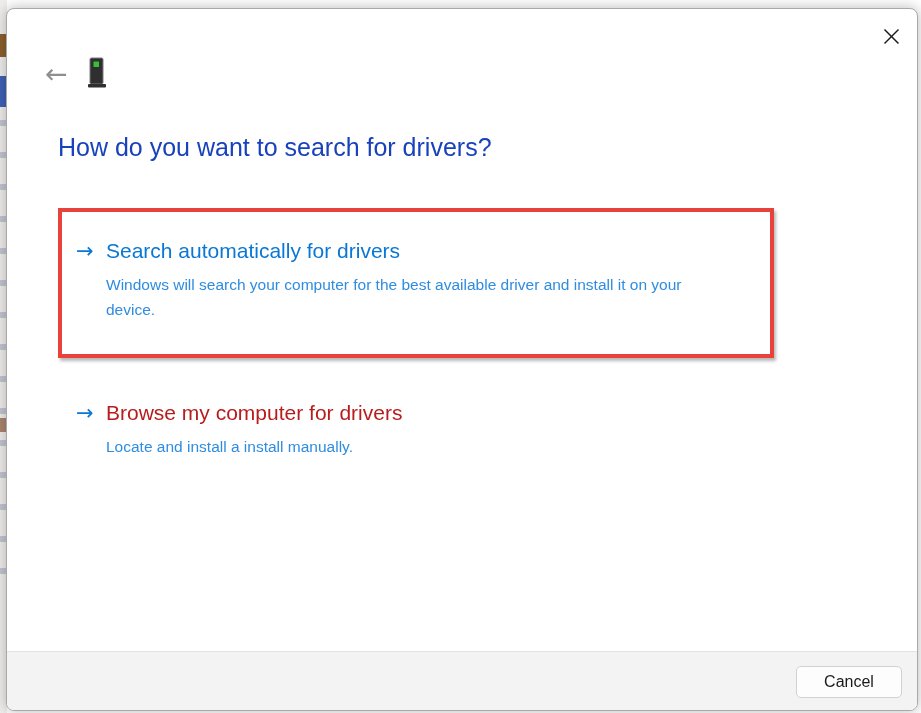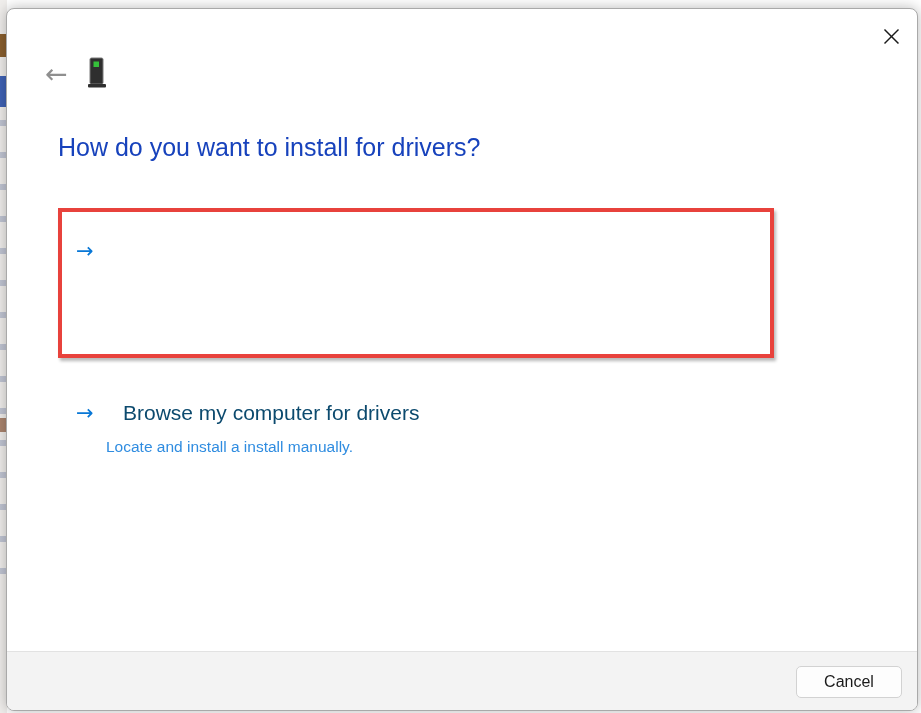--- a/index.html
+++ b/index.html
@@ -78,34 +78,36 @@
     <button class="back-arrow" aria-label="Back">←</button>
     <span class="device-icon">
       <svg width="20" height="32" viewBox="0 0 20 32">
         <rect x="3" y="1" width="13" height="26" rx="1.5" fill="#2f2f2f" stroke="#7a7a7a" stroke-width="1"></rect>
         <rect x="6.5" y="4.5" width="5.5" height="5.5" fill="#35c03a"></rect>
         <rect x="1" y="27" width="18" height="3.5" rx="1" fill="#2f2f2f"></rect>
       </svg>
     </span>
   </div>
 
-  <h1 class="page-heading" style="color:#1742bc;">How do you want to install for drivers?</h1>
+  <h1 class="page-heading" style="color:#1742bc;">How do you want to search for drivers?</h1>
 
   <div class="annotation-box"></div>
 
   <div class="option option-1">
     <span class="opt-arrow" style="color:#0877d6;">→</span>
     <span>
+      <span class="opt-title" style="color:#0877d6; display:block;">Search automatically for drivers</span>
+      <span class="opt-desc" style="color:#2f8ce0; display:block;">Windows will search your computer for the best available driver and install it on your device.</span>
     </span>
   </div>
 
   <div class="option option-2">
     <span class="opt-arrow" style="color:#0877d6;">→</span>
     <span>
-      <span class="opt-title" style="color:#0c4a6e; display:block;margin-left:17px;">Browse my computer for drivers</span>
+      <span class="opt-title" style="color:#b91c1c; display:block;">Browse my computer for drivers</span>
       <span class="opt-desc" style="color:#2f8ce0; display:block;">Locate and install a install manually.</span>
     </span>
   </div>
 
   <div class="footer">
     <button class="cancel-btn">Cancel</button>
   </div>
 
 </div>
 

